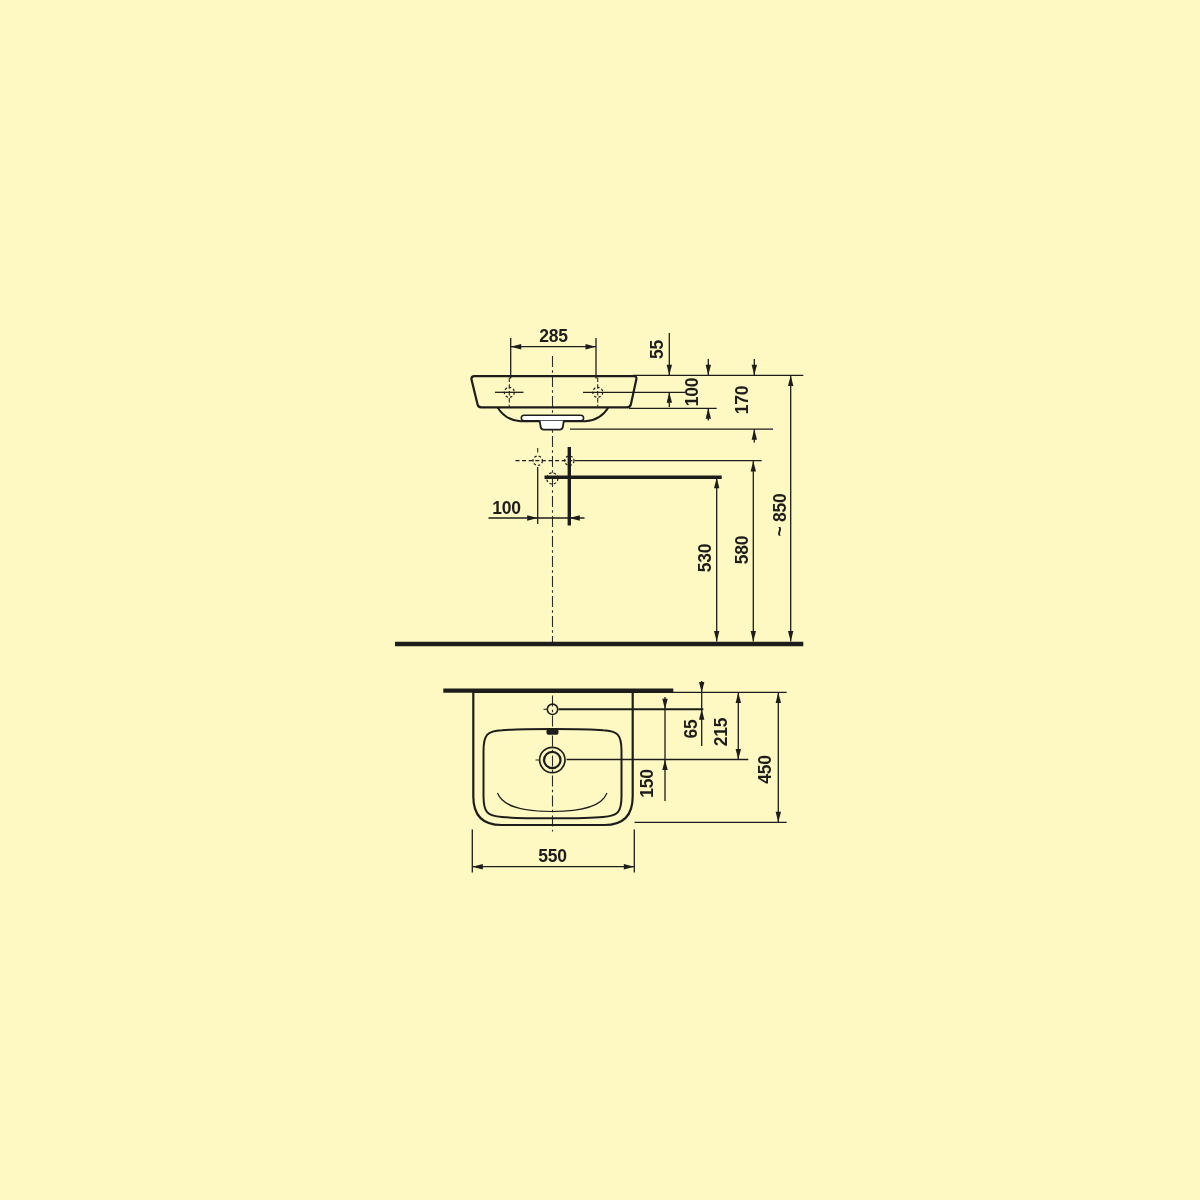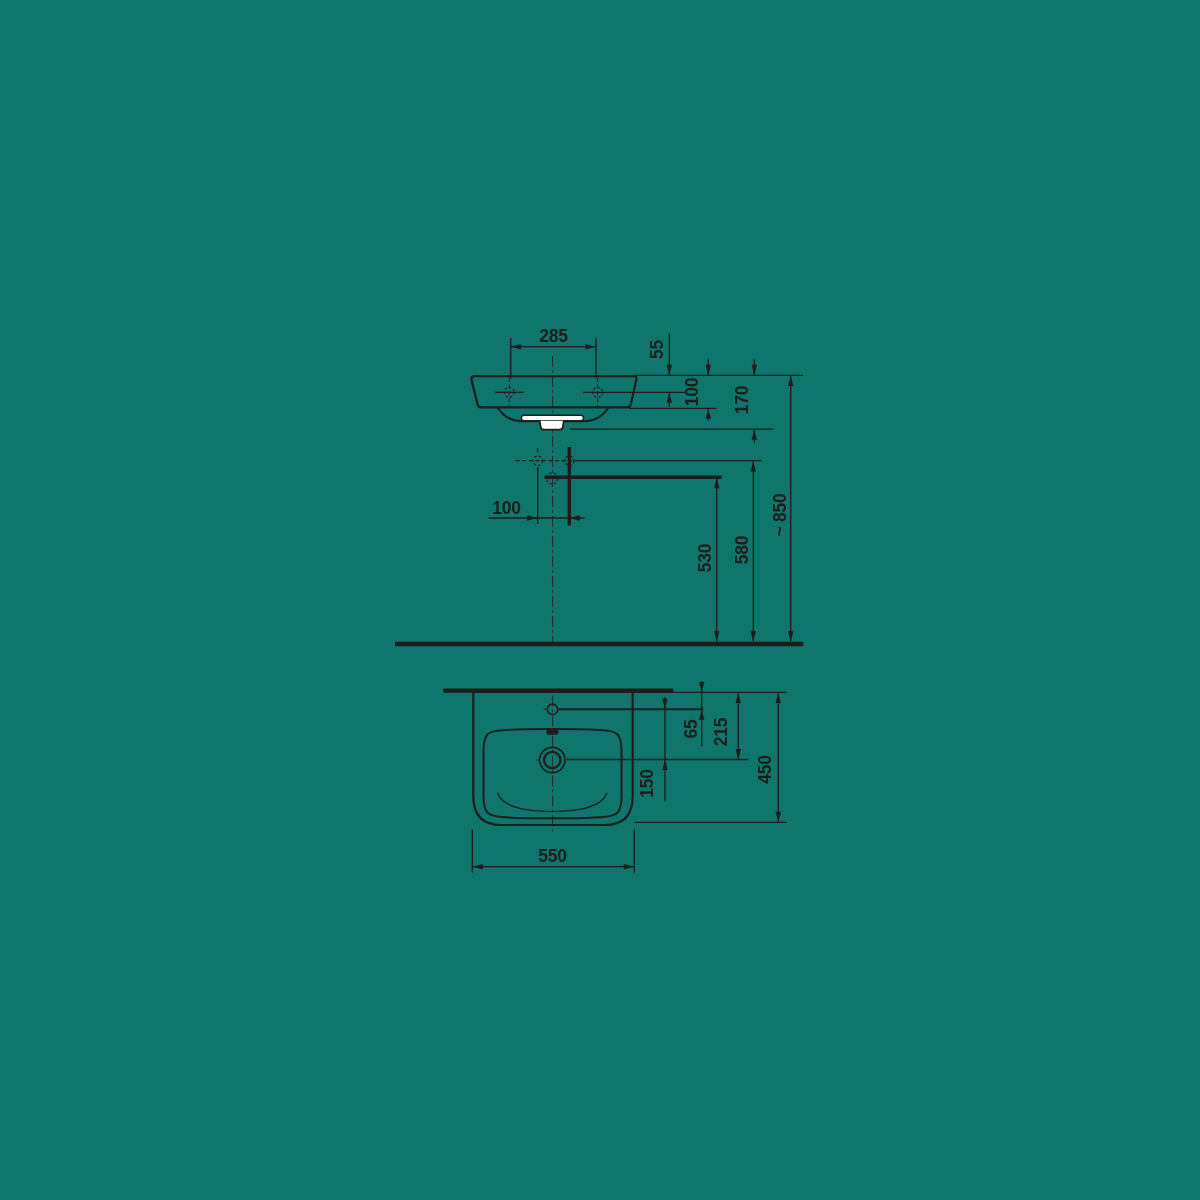--- a/index.html
+++ b/index.html
@@ -1,16 +1,16 @@
 <!DOCTYPE html>
 <html><head>
 <meta charset="utf-8">
 <style>
   html,body{margin:0;padding:0;background:#ffffff;}
-  #page{position:relative;width:1200px;height:1200px;background:#0f766e;overflow:hidden;}
+  #page{position:relative;width:1200px;height:1200px;background:#fef9c3;overflow:hidden;}
   svg{position:absolute;left:0;top:0;}
   .ln{stroke:#1d1d1b;fill:none;stroke-width:1.3;}
   .ln2{stroke:#1d1d1b;fill:none;stroke-width:2.2;}
   .lnb{stroke:#1d1d1b;fill:none;stroke-width:2;}
   .thk{stroke:#1d1d1b;fill:none;stroke-width:3.4;}
   .wall{stroke:#1d1d1b;fill:none;stroke-width:4.2;}
   .floor{stroke:#1d1d1b;fill:none;stroke-width:4.6;}
   .thin{stroke:#1d1d1b;fill:none;stroke-width:1.2;}
   .dashc{stroke-dasharray:2.5 2;}
   .dashs{stroke-dasharray:4 2.6;}

